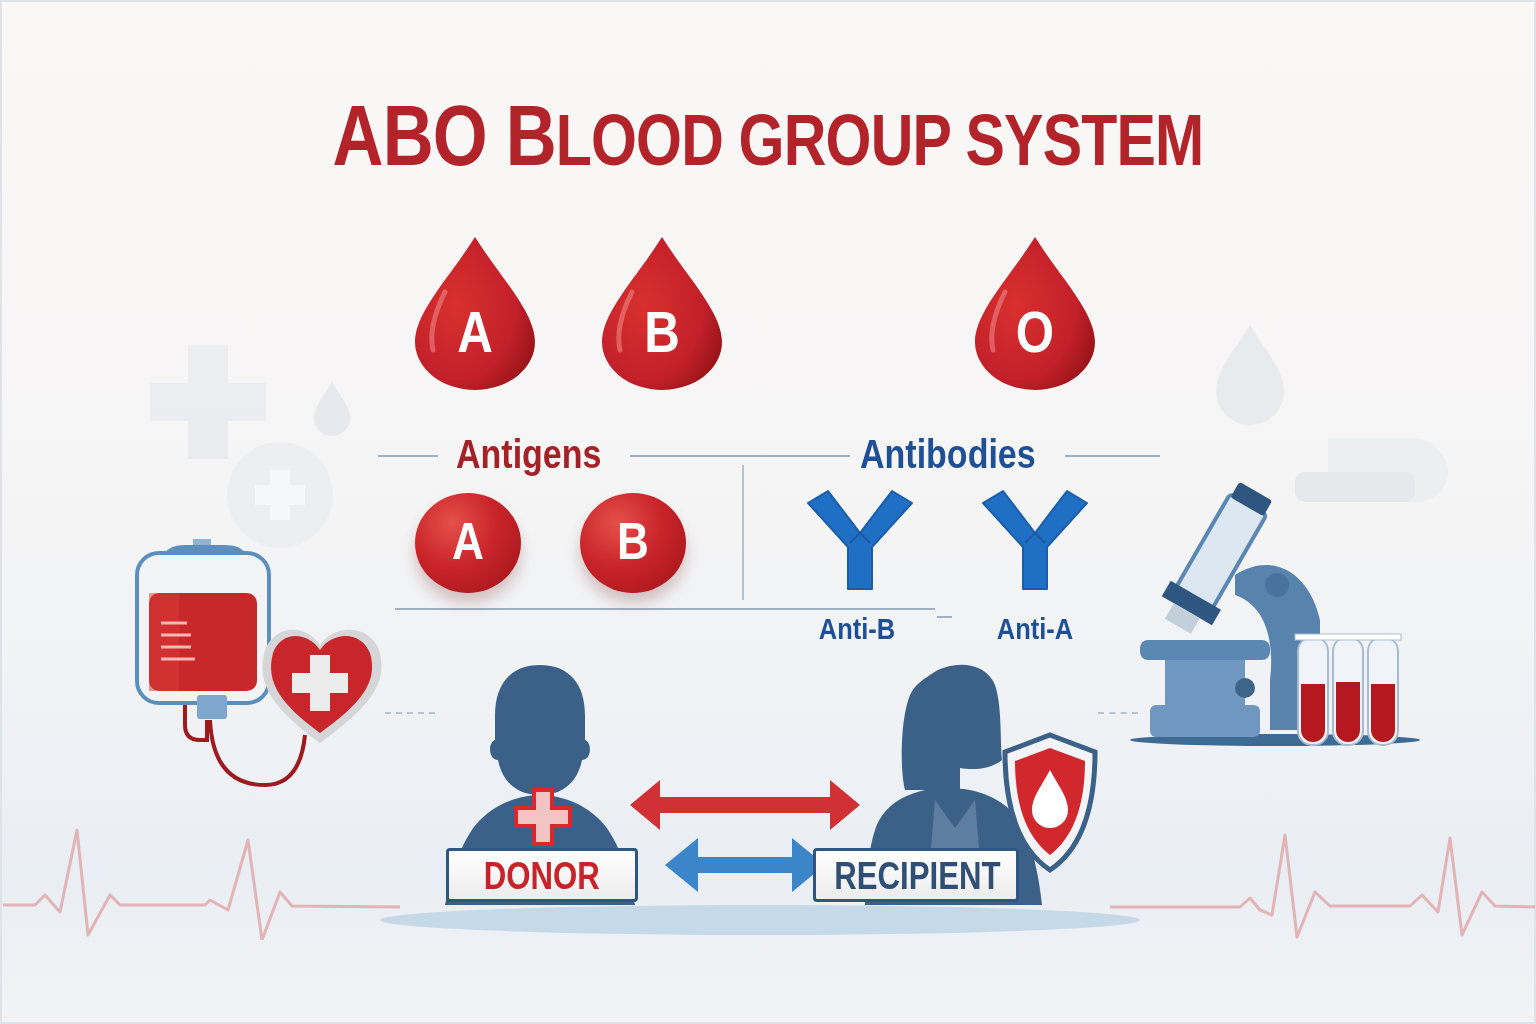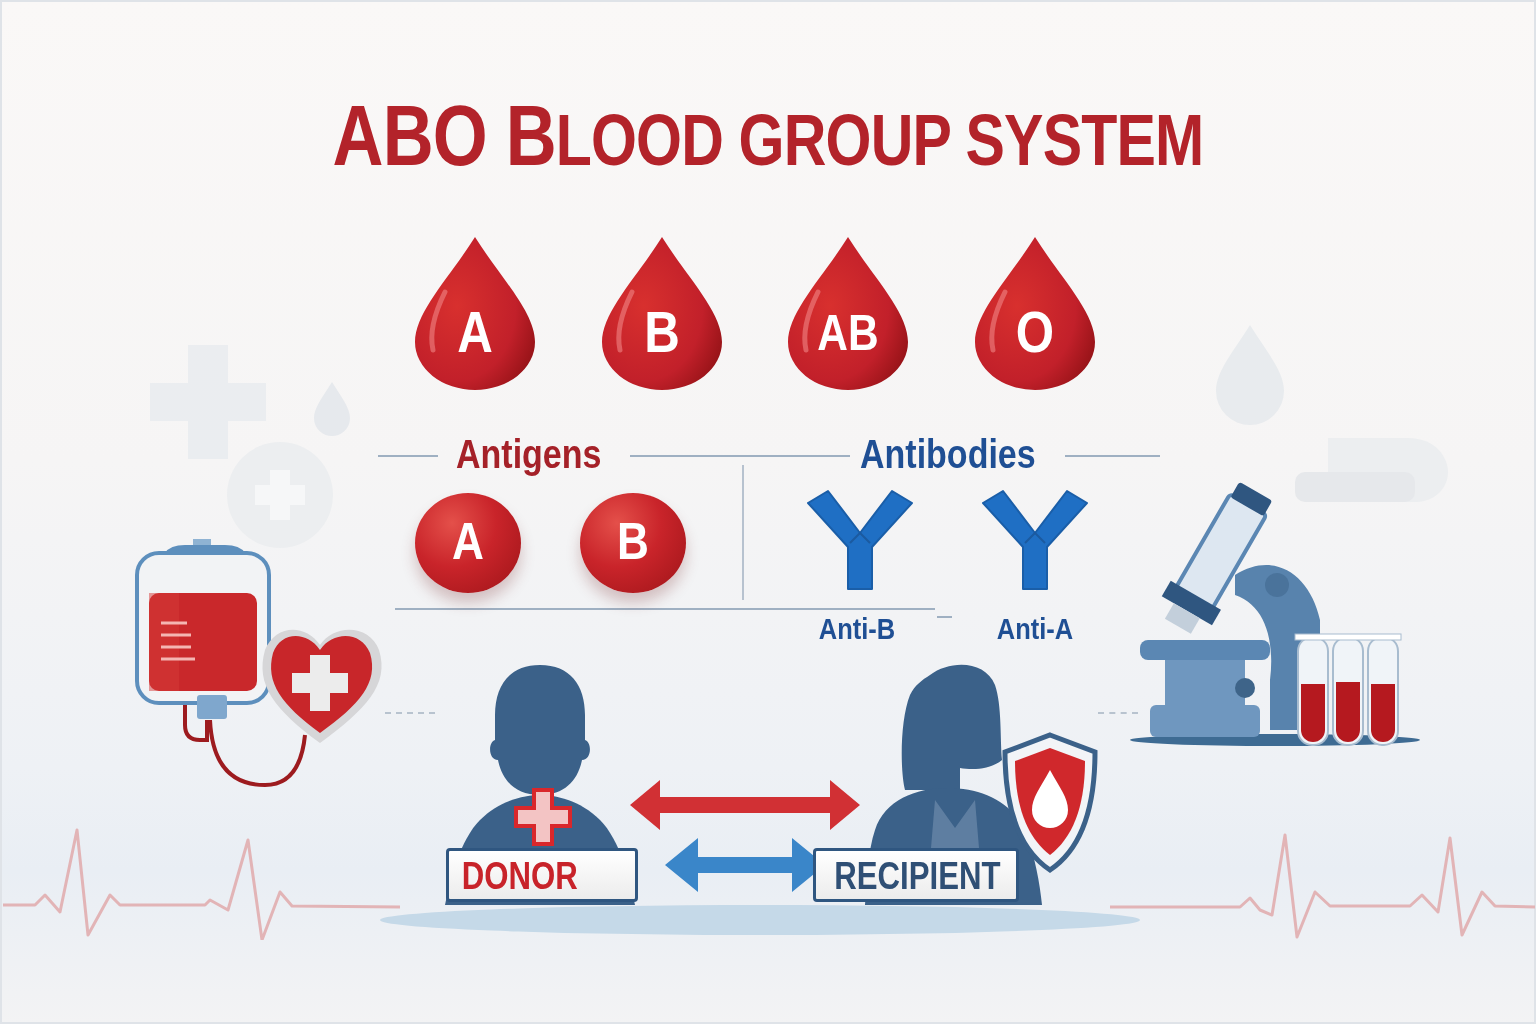--- a/index.html
+++ b/index.html
@@ -16,21 +16,21 @@
   .drop-label.ab{font-size:50px;top:72px;}
   .section-title{font-weight:bold;font-size:40px;transform:scaleX(0.85);transform-origin:left center;}
   .hline{height:2px;background:#9fb0c2;}
   .vline{width:2px;background:#b7c2cf;}
   .sphere{width:106px;height:100px;border-radius:50%;
     background:radial-gradient(circle at 35% 30%,#e4504a 0%,#c9242a 45%,#9d1418 100%);
     box-shadow:0 10px 14px rgba(120,40,40,0.25);}
   .sphere span{position:absolute;left:0;width:100%;top:18px;text-align:center;color:#fff;font-weight:bold;font-size:52px;transform:scaleX(0.85);}
   .ab-label{color:#1f4f94;font-weight:bold;font-size:30px;transform:scaleX(0.85);}
   .badge{background:linear-gradient(#ffffff,#ececec);border:3px solid #2f5680;border-radius:4px;
-    font-weight:bold;font-size:38px;transform-origin:center;}
+    text-align:center;font-weight:bold;font-size:38px;transform-origin:center;}
   .badge span{display:inline-block;transform:scaleX(0.82);}
   .ground{left:380px;top:905px;width:760px;height:30px;border-radius:50%;background:#c5d9e8;}
   .dash{height:0;border-top:2px dashed #b8c3cf;}
 </style>
 </head>
 <body>
 
 <div class="frame"></div>
 
 <svg class="abs" style="left:140px;top:320px" width="240" height="240">
@@ -65,27 +65,20 @@
     </svg>
     <div class="drop-label">A</div>
   </div>
   <div class="abs drop" style="left:187px">
     <svg width="140" height="160" viewBox="0 0 140 160">
       <path d="M70 5 C95 45 130 80 130 110 A60 48 0 0 1 10 110 C10 80 45 45 70 5Z" fill="url(#dg)"></path>
       <path d="M40 60 C30 80 24 100 28 118" stroke="#f08585" stroke-width="5" fill="none" opacity="0.6" stroke-linecap="round"></path>
     </svg>
     <div class="drop-label">B</div>
   </div>
-  <div class="abs drop" style="left:373px">
-    <svg width="140" height="160" viewBox="0 0 140 160">
-      <path d="M70 5 C95 45 130 80 130 110 A60 48 0 0 1 10 110 C10 80 45 45 70 5Z" fill="url(#dg)"></path>
-      <path d="M40 60 C30 80 24 100 28 118" stroke="#f08585" stroke-width="5" fill="none" opacity="0.6" stroke-linecap="round"></path>
-    </svg>
-    <div class="drop-label ab">AB</div>
-  </div>
   <div class="abs drop" style="left:560px">
     <svg width="140" height="160" viewBox="0 0 140 160">
       <path d="M70 5 C95 45 130 80 130 110 A60 48 0 0 1 10 110 C10 80 45 45 70 5Z" fill="url(#dg)"></path>
       <path d="M40 60 C30 80 24 100 28 118" stroke="#f08585" stroke-width="5" fill="none" opacity="0.6" stroke-linecap="round"></path>
     </svg>
     <div class="drop-label">O</div>
   </div>
 </div>
 
 <div class="abs hline" style="left:378px;top:455px;width:60px;"></div>

